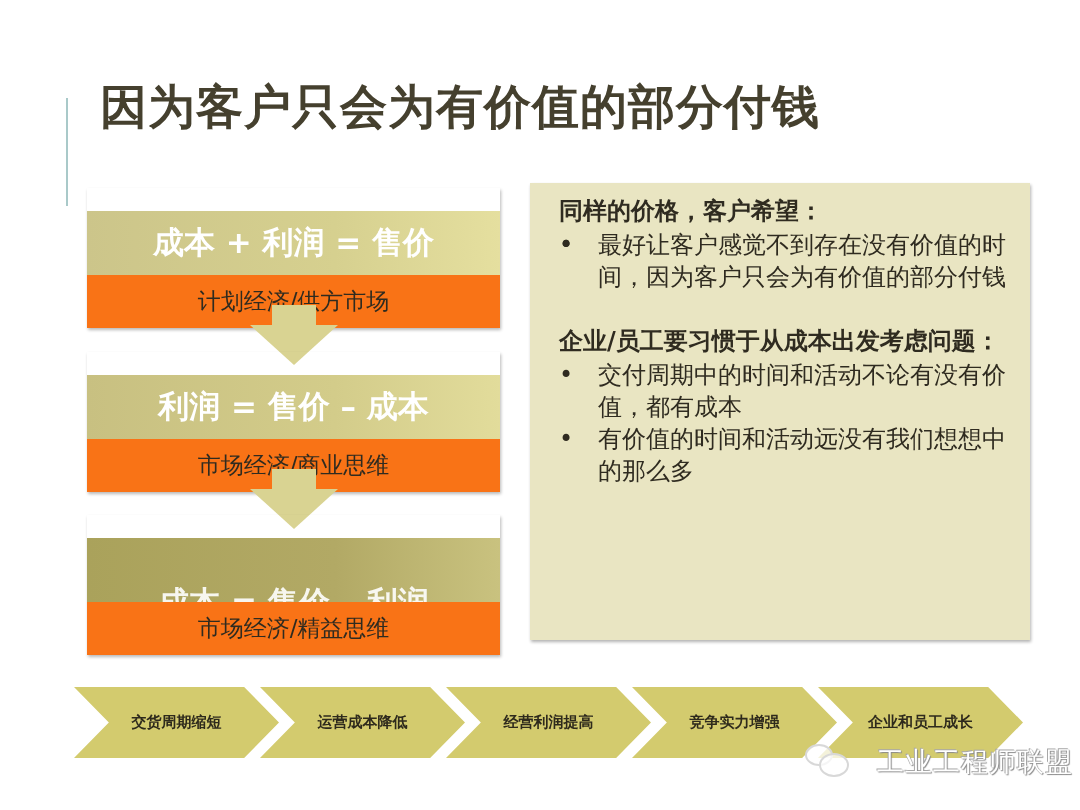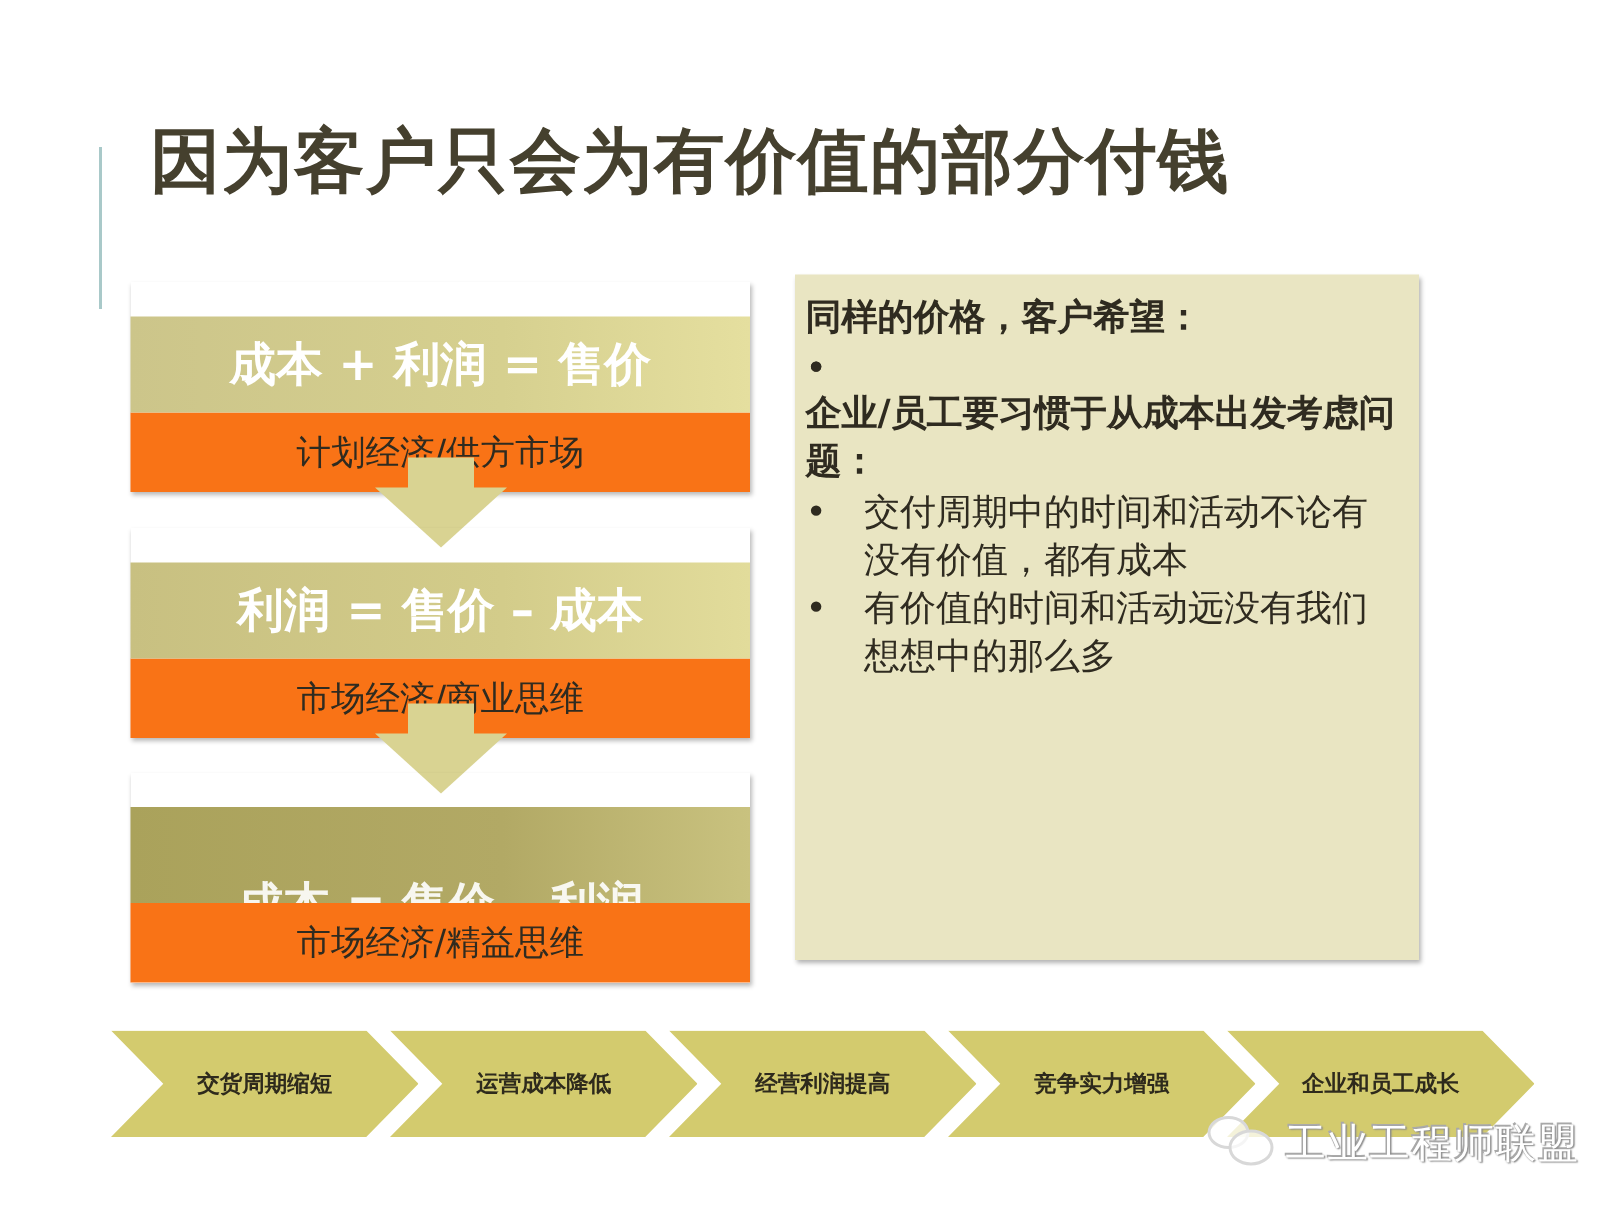--- a/index.html
+++ b/index.html
@@ -26,37 +26,37 @@
 
   .down-arrow { position: absolute; left: 250px; width: 88px; }
   .down-arrow .shaft { position: absolute; left: 22px; top: 0; width: 44px; height: 22px; background: #d9d392; }
   .down-arrow .head { position: absolute; left: 0; top: 20px; width: 0; height: 0;
                       border-left: 44px solid transparent; border-right: 44px solid transparent;
                       border-top: 40px solid #d9d392; }
   .arrow1 { top: 305px; height: 62px; }
   .arrow2 { top: 469px; height: 62px; }
 
   
-  .panel { position: absolute; left: 530px; top: 183px; width: 416px; height: 457px; background: #e9e5c2;
-           box-shadow: 1px 2px 3px rgba(0,0,0,0.3); padding: 12px 14px 0 7px; color: #2f2b20; }
+  .panel { position: absolute; left: 530px; top: 183px; width: 500px; height: 457px; background: #e9e5c2;
+           box-shadow: 1px 2px 3px rgba(0,0,0,0.3); padding: 12px 14px 0 29px; color: #2f2b20; }
   .panel-heading { font-weight: bold; font-size: 24px; line-height: 32px; }
   .panel-list { list-style: none; margin-top: 2px; }
   .panel-list li { position: relative; padding-left: 39px; font-size: 24px; line-height: 32px; }
   .panel-list li .bullet { position: absolute; left: 0; top: 0; width: 20px; }
   .section2 { margin-top: 32px; }
 
   
   .chevrons { position: absolute; left: 74px; top: 687px; height: 71px; }
   .chevron { position: absolute; top: 0; width: 205px; height: 71px; background: #d3cb6e;
              clip-path: polygon(0 0, 83% 0, 100% 50%, 83% 100%, 0 100%, 17% 50%); 
              display: flex; align-items: center; justify-content: center; text-align: center; }
   .chevron .label { font-weight: bold; font-size: 15px; line-height: 31px; color: #2e2a1c; width: 120px; }
 
   
-  .watermark { position: absolute; left: 805px; top: 744px; display: flex; align-items: center; }
+  .watermark { position: absolute; left: 805px; top: 744px; display: flex; align-items: center; gap: 20px; }
   .wechat-icon { position: relative; width: 50px; height: 36px; }
   .bubble { position: absolute; border: 2px solid #d8d8d8; border-radius: 50%; background: rgba(255,255,255,0.75); }
   .bubble.b1 { left: 0; top: 0; width: 28px; height: 22px; }
   .bubble.b2 { left: 14px; top: 9px; width: 30px; height: 24px; }
   .watermark-text { font-size: 27px; color: #ffffff; letter-spacing: 1px; margin-left: 2px;
                     text-shadow: 0 0 1px #9a9a9a, 1px 1px 1px #8a8a8a, -1px -1px 0 #aaaaaa; }
 </style>
 </head>
 <body>
 
@@ -90,21 +90,21 @@
       <span>成本 = 售价 – 利润</span>
     </div>
   <div class="flow-bottom">市场经济/精益思维</div>
 </div>
 
 <div class="panel">
   <div class="section1">
     <div class="panel-heading">同样的价格，客户希望：</div>
     <ul class="panel-list">
       <li><span class="bullet">•</span></li>
-      <li><span class="bullet">•</span></li>
+      <li><span class="bullet">•</span><span>最好让客户感觉不到存在没有价值的时间，因为客户只会为有价值的部分付钱</span></li>
     </ul>
   </div>
   <div class="section2">
     <div class="panel-heading">企业/员工要习惯于从成本出发考虑问题：</div>
     <ul class="panel-list">
       <li><span class="bullet">•</span><span>交付周期中的时间和活动不论有没有价值，都有成本</span></li>
       <li><span class="bullet">•</span><span>有价值的时间和活动远没有我们想想中的那么多</span></li>
     </ul>
   </div>
 </div>

